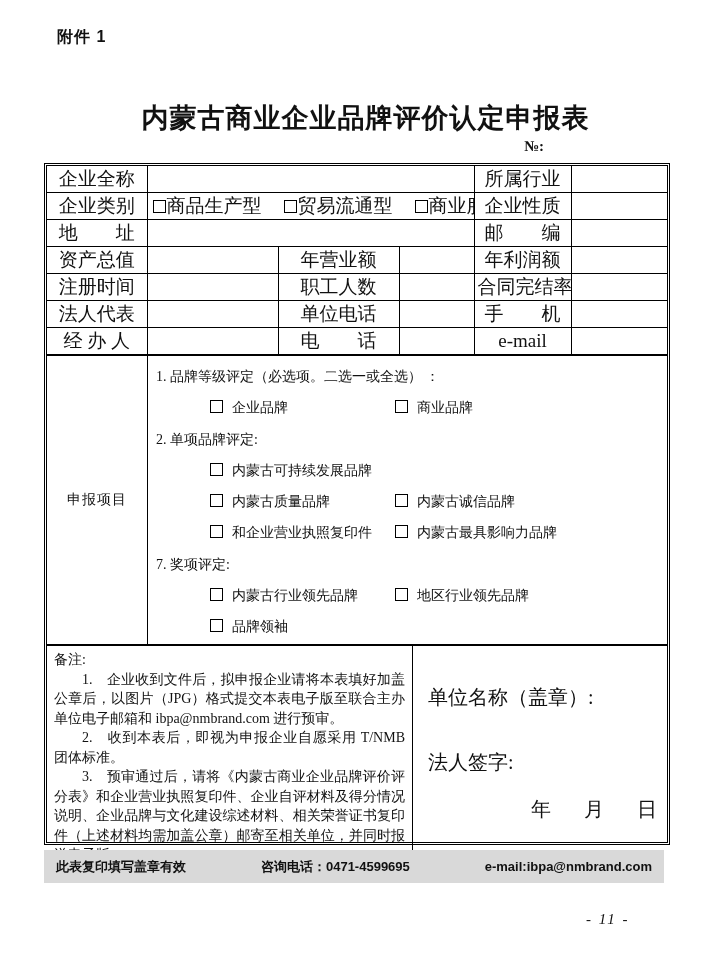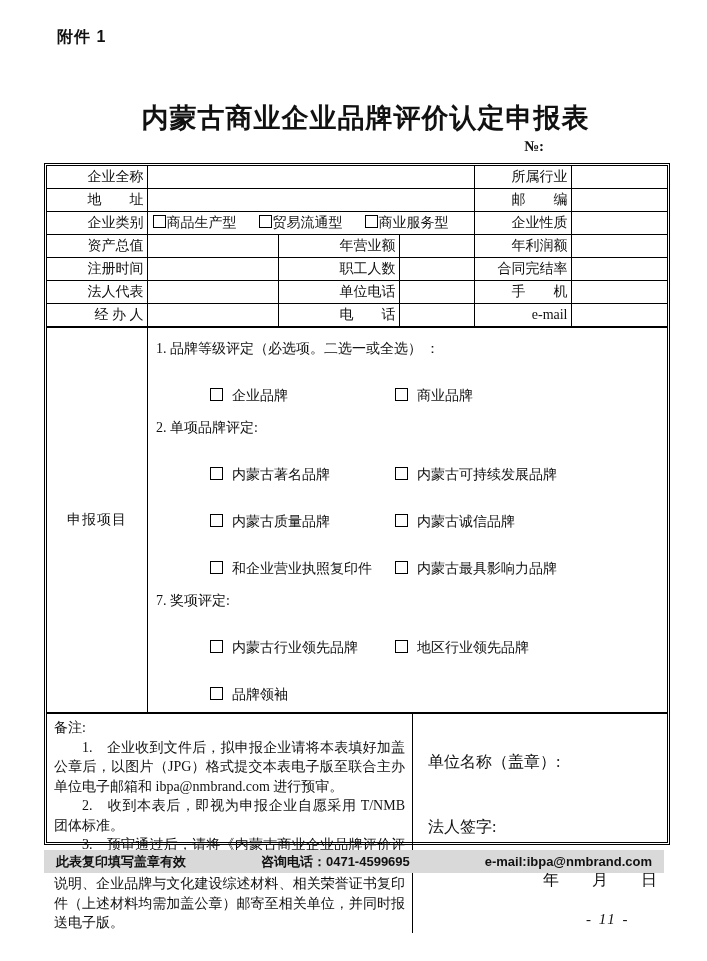--- a/index.html
+++ b/index.html
@@ -31,22 +31,22 @@
     width:626px;height:682px;box-sizing:border-box;
     border:3px double #000;
     display:flex;flex-direction:column;
   }
   table.info-table{
     border-collapse:collapse;table-layout:fixed;
     width:100%;flex:0 0 auto;
   }
   table.info-table td{
     border:1px solid #000;
-    font-size:14px;height:22px;padding:0 3px;
-    overflow:hidden;white-space:nowrap;text-align:right;
+    font-size:19px;height:22px;padding:0 3px;
+    overflow:hidden;white-space:nowrap;
   }
   table.info-table tr td:first-child{border-left:none;}
   table.info-table tr td:last-child{border-right:none;}
   table.info-table tr:first-child td{border-top:none;}
   .lbl{text-align:center;}
   .val{}
   .cb{
     display:inline-block;width:11px;height:11px;
     border:1px solid #000;vertical-align:-1px;
   }
@@ -61,42 +61,42 @@
   .app-label{
     flex:0 0 100px;border-right:1px solid #000;
     display:flex;align-items:center;justify-content:center;
     font-size:14px;letter-spacing:1px;
   }
   .app-content{flex:1;padding:10px 4px 8px 8px;font-size:14px;}
   .app-heading{margin-top:14px;}
   .app-heading:first-child{margin-top:2px;}
   .opt-row{
     display:grid;grid-template-columns:185px auto;
-    padding-left:54px;margin-top:29px;
+    padding-left:54px;margin-top:13px;
   }
   .opt-item .cb{margin-right:9px;}
   
   .bottom-section{flex:1 1 auto;display:flex;gap:6px;}
   .remarks{
     flex:0 0 351px;border-right:1px solid #000;
     padding:4px 7px 0 7px;box-sizing:content-box;
     font-size:14px;line-height:19.5px;
   }
   .remarks p{margin:0;text-indent:2em;text-align:justify;}
   .remarks .remarks-title{text-indent:0;}
-  .signature{flex:1;position:relative;font-size:16px;}
+  .signature{flex:1;position:relative;font-size:20px;}
   .sig-unit{position:absolute;left:9px;top:38px;}
   .sig-legal{position:absolute;left:9px;top:103px;}
   .sig-date{
     position:absolute;right:10px;bottom:42px;
     display:flex;gap:33px;
   }
   
   .footer-bar{
-    position:absolute;left:44px;top:850px;width:620px;height:23px;
+    position:absolute;left:44px;top:850px;width:620px;height:33px;
     background:#d9d9d9;
     display:flex;align-items:center;justify-content:space-between;
     padding:0 12px;box-sizing:border-box;
     font-family:"Liberation Sans","DejaVu Sans",sans-serif;
     font-weight:bold;font-size:13px;
   }
   .page-number{
     position:absolute;left:586px;top:911px;
     font-size:15px;letter-spacing:2px;font-style:italic;
   }
@@ -122,38 +122,38 @@
         <col style="width:96px">
     </colgroup>
     <tbody>
         <tr>
       <td class="lbl">企业全称</td>
       <td class="val" colspan="3"></td>
       <td class="lbl">所属行业</td>
       <td class="val"></td>
     </tr>
     <tr>
-      <td class="lbl">地　　址</td>
-      <td class="val" colspan="3"></td>
-      <td class="lbl">邮　　编</td>
-      <td class="val"></td>
-    </tr>
-    <tr>
       <td class="lbl">企业类别</td>
       <td colspan="3">
         <div class="cat-opts">
           <span class="cat-opt"><span class="cb"></span><span>商品生产型</span></span>
           <span class="cat-opt"><span class="cb"></span><span>贸易流通型</span></span>
           <span class="cat-opt"><span class="cb"></span><span>商业服务型</span></span>
         </div>
       </td>
       <td class="lbl">企业性质</td>
       <td class="val"></td>
     </tr>
     <tr>
+      <td class="lbl">地　　址</td>
+      <td class="val" colspan="3"></td>
+      <td class="lbl">邮　　编</td>
+      <td class="val"></td>
+    </tr>
+    <tr>
       <td class="lbl">资产总值</td>
       <td class="val"></td>
       <td class="lbl">年营业额</td>
       <td class="val"></td>
       <td class="lbl">年利润额</td>
       <td class="val"></td>
     </tr>
     <tr>
       <td class="lbl">注册时间</td>
       <td class="val"></td>
@@ -186,21 +186,20 @@
     <div class="app-content">
 
       <div class="app-heading">1. 品牌等级评定（必选项。二选一或全选） ：</div>
       <div class="opt-row">
         <span class="opt-item"><span class="cb"></span><span>企业品牌</span></span>
         <span class="opt-item"><span class="cb"></span><span>商业品牌</span></span>
       </div>
 
       <div class="app-heading">2. 单项品牌评定:</div>
       <div class="opt-row">
-        <span class="opt-item"><span class="cb"></span><span>内蒙古著名品牌</span></span>
         <span class="opt-item"><span class="cb"></span><span>内蒙古可持续发展品牌</span></span>
       </div>
       <div class="opt-row">
         <span class="opt-item"><span class="cb"></span><span>内蒙古质量品牌</span></span>
         <span class="opt-item"><span class="cb"></span><span>内蒙古诚信品牌</span></span>
       </div>
       <div class="opt-row">
         <span class="opt-item"><span class="cb"></span><span>和企业营业执照复印件</span></span>
         <span class="opt-item"><span class="cb"></span><span>内蒙古最具影响力品牌</span></span>
       </div>

